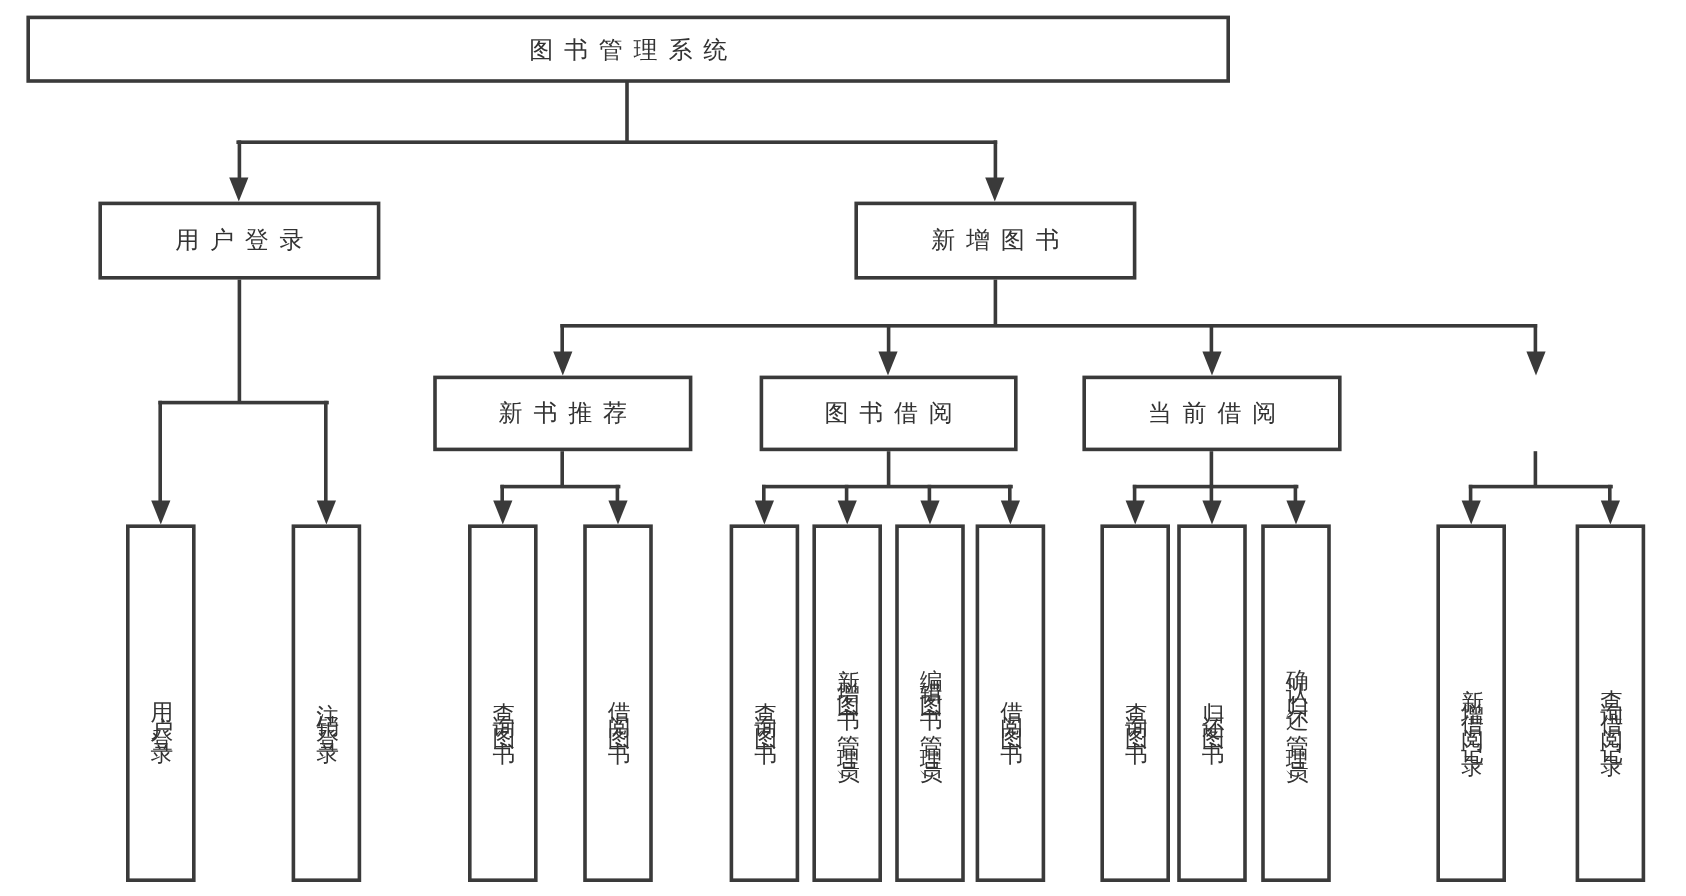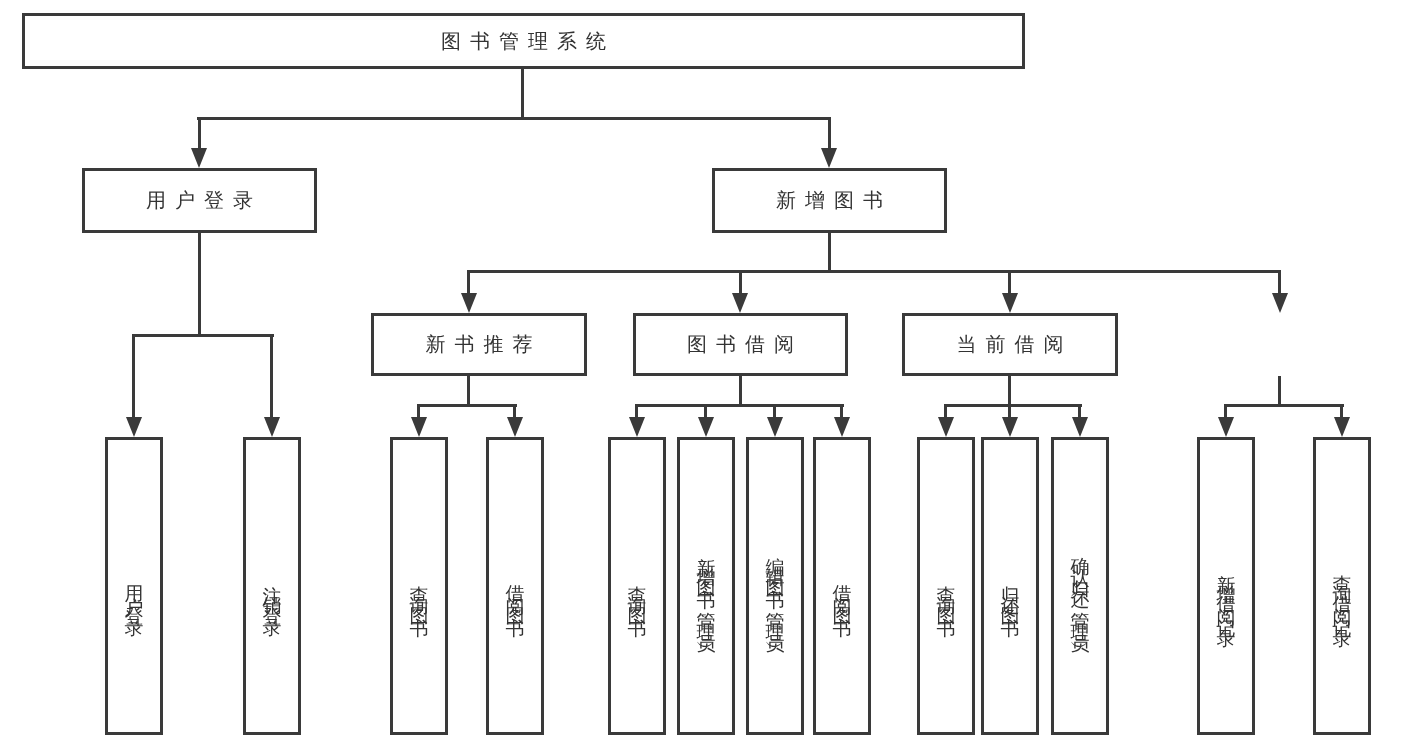--- a/index.html
+++ b/index.html
@@ -70,21 +70,21 @@
   <div class="line" style="left:467px;top:270px;width:814px;height:3px"></div>
   <div class="line" style="left:467px;top:270px;width:3px;height:25px"></div>
   <div class="line" style="left:739px;top:270px;width:3px;height:25px"></div>
   <div class="line" style="left:1008px;top:270px;width:3px;height:25px"></div>
   <div class="line" style="left:1278px;top:270px;width:3px;height:25px"></div>
   <div class="arrow" style="left:461px;top:293px"></div>
   <div class="arrow" style="left:732px;top:293px"></div>
   <div class="arrow" style="left:1002px;top:293px"></div>
   <div class="arrow" style="left:1272px;top:293px"></div>
 
-  <div class="box l3" style="left:371px;width:216px">
+  <div class="box l3" style="left:361px;width:216px">
     <span class="hlabel">新书推荐</span>
   </div>
   <div class="box l3" style="left:633px;width:215px">
     <span class="hlabel">图书借阅</span>
   </div>
   <div class="box l3" style="left:902px;width:216px">
     <span class="hlabel">当前借阅</span>
   </div>
 
   <div class="line" style="left:467px;top:376px;width:3px;height:30px"></div>

